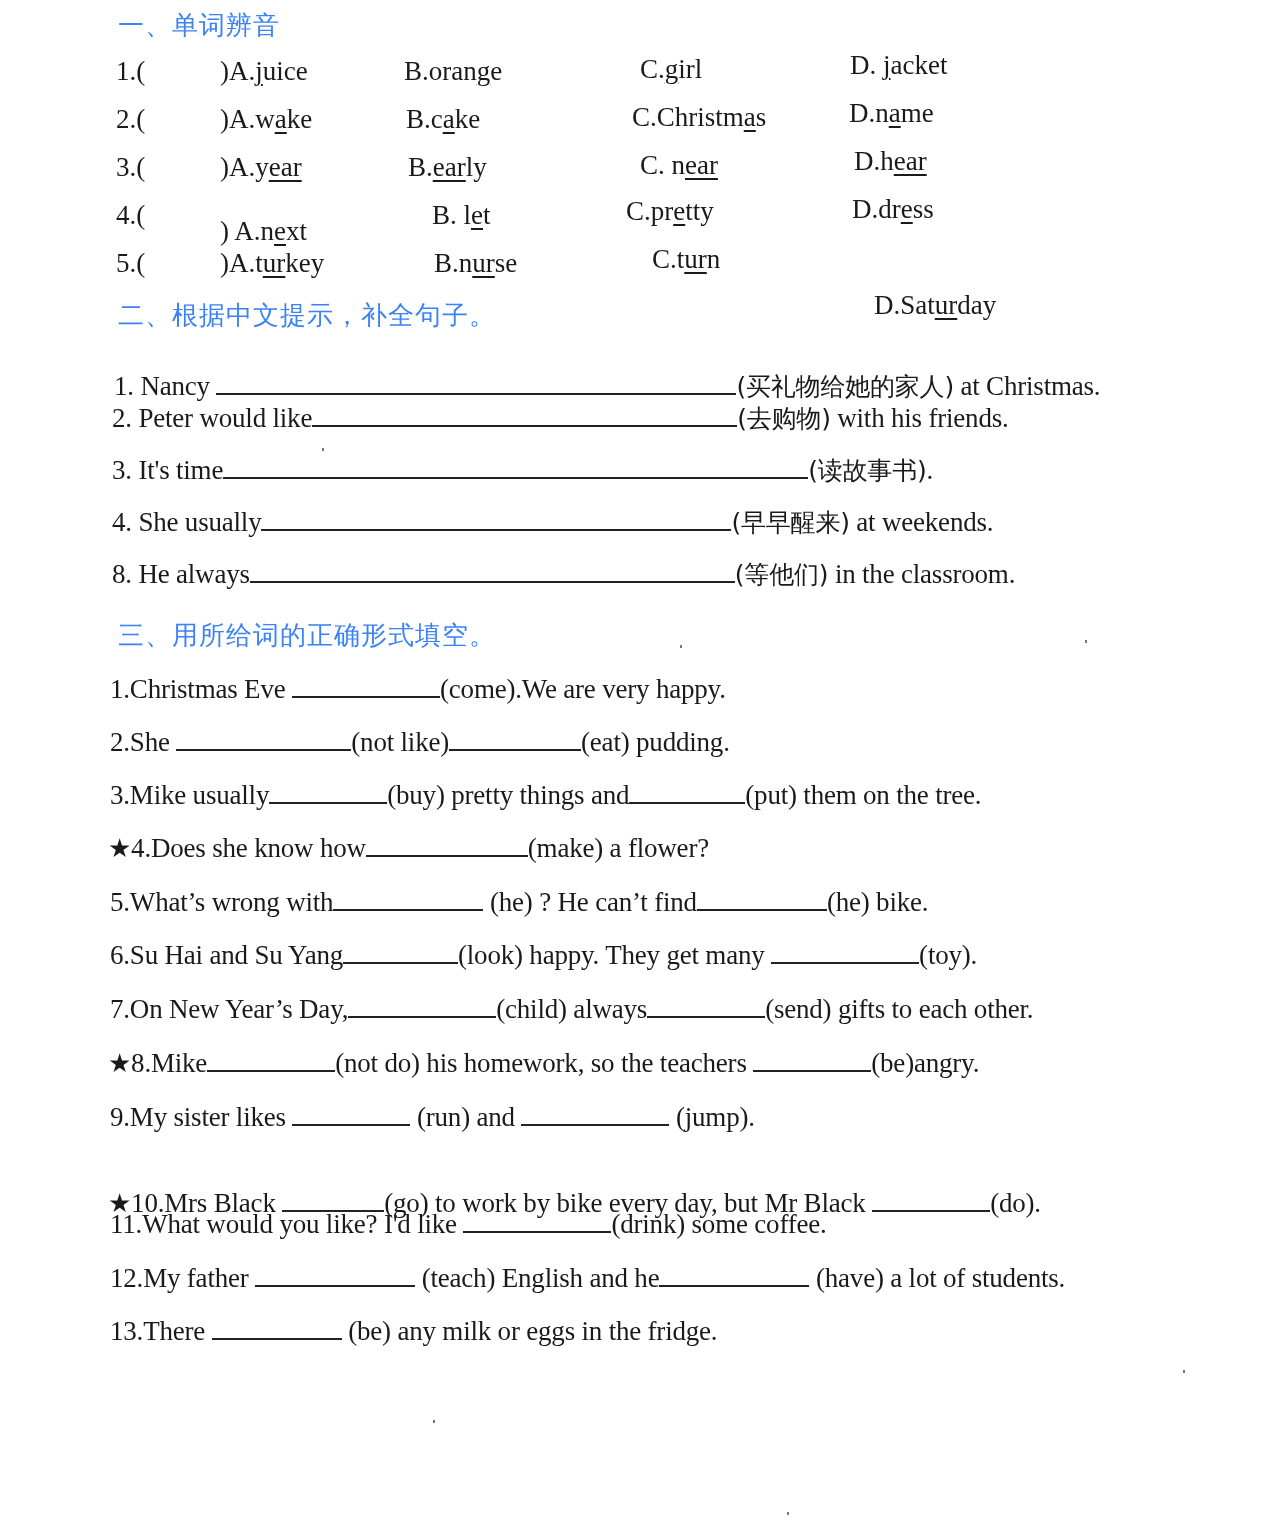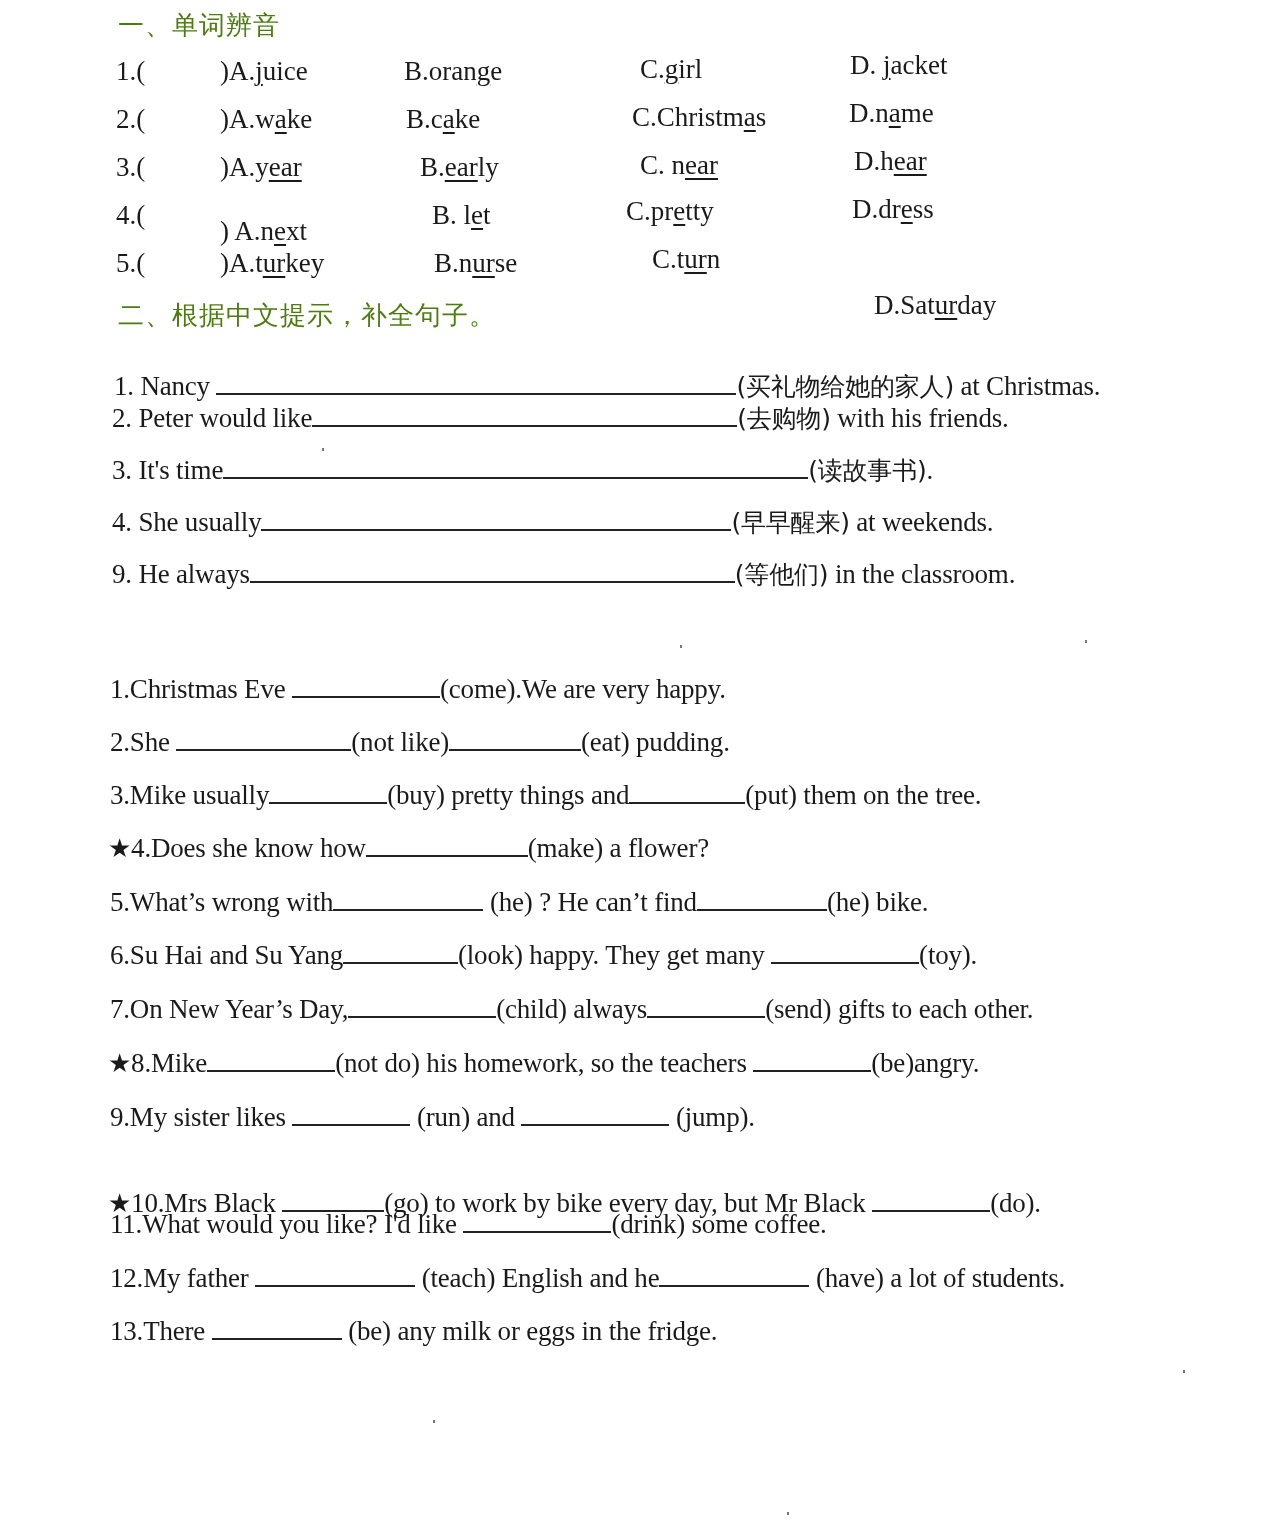--- a/index.html
+++ b/index.html
@@ -5,21 +5,21 @@
   html, body { margin: 0; padding: 0; background: #ffffff; }
   body {
     width: 1278px; height: 1536px; position: relative; overflow: hidden;
     font-family: "Liberation Serif", "DejaVu Serif", serif;
     color: #1a1a1a;
   }
   .page { position: absolute; left: 0; top: 0; width: 1278px; height: 1536px; }
   .heading {
     position: absolute; left: 118px;
     font-family: "DejaVu Sans", "Liberation Sans", sans-serif;
-    font-size: 26px; letter-spacing: 1px; color: #4d7c0f;
+    font-size: 26px; letter-spacing: 1px; color: #3b82f6;
   }
   .mc-row { position: absolute; left: 116px; height: 34px; font-size: 27px; white-space: nowrap; }
   .mc-row span.cell { position: absolute; top: 0; white-space: nowrap; }
   .u { text-decoration: underline; text-underline-offset: 4px; text-decoration-thickness: 2px; }
   .line-row { position: absolute; font-size: 27px; white-space: nowrap; letter-spacing: -0.2px; }
   .blank {
     display: inline-block; border-bottom: 2px solid #222; height: 22px; vertical-align: baseline;
   }
   .hint-cn { font-family: "DejaVu Sans", sans-serif; font-size: 25px; }
   .star { font-size: 26px; }
@@ -45,21 +45,21 @@
         <span class="cell" style="left: 42px; width: 56px; height: 30px;"></span>
         <span class="cell" style="left: 104px; top: 0px;"><span>)</span><span>A.</span><span>w</span><span class="u">a</span><span>ke</span></span>
         <span class="cell" style="left: 290px; top: 0px;"><span>B.</span><span>c</span><span class="u">a</span><span>ke</span></span>
         <span class="cell" style="left: 516px; top: -2px;"><span>C.</span><span>Christm</span><span class="u">a</span><span>s</span></span>
         <span class="cell" style="left: 733px; top: -6px;"><span>D.</span><span>n</span><span class="u">a</span><span>me</span></span>
       </div>
       <div class="mc-row" style="top: 152px;">
         <span class="cell" style="left: 0px;">3.(</span>
         <span class="cell" style="left: 42px; width: 56px; height: 30px;"></span>
         <span class="cell" style="left: 104px; top: 0px;"><span>)</span><span>A.</span><span>y</span><span class="u">ear</span><span></span></span>
-        <span class="cell" style="left: 304px; top: 0px;"><span>B.</span><span></span><span class="u">ear</span><span>ly</span></span>
+        <span class="cell" style="left: 292px; top: 0px;"><span>B.</span><span></span><span class="u">ear</span><span>ly</span></span>
         <span class="cell" style="left: 524px; top: -2px;"><span>C. </span><span>n</span><span class="u">ear</span><span></span></span>
         <span class="cell" style="left: 738px; top: -6px;"><span>D.</span><span>h</span><span class="u">ear</span><span></span></span>
       </div>
       <div class="mc-row" style="top: 200px;">
         <span class="cell" style="left: 0px;">4.(</span>
         <span class="cell" style="left: 42px; width: 56px; height: 30px;"></span>
         <span class="cell" style="left: 104px; top: 16px; text-align: right;"><span>) </span><span>A.</span><span>n</span><span class="u">e</span><span>xt</span></span>
         <span class="cell" style="left: 316px; top: 0px;"><span>B. </span><span>l</span><span class="u">e</span><span>t</span></span>
         <span class="cell" style="left: 510px; top: -4px;"><span>C.</span><span>pr</span><span class="u">e</span><span>tty</span></span>
         <span class="cell" style="left: 736px; top: -6px;"><span>D.</span><span>dr</span><span class="u">e</span><span>ss</span></span>
@@ -73,23 +73,24 @@
         <span class="cell" style="left: 758px; top: -6px; margin-top: 48px;"><span>D.</span><span>Sat</span><span class="u">ur</span><span>day</span></span>
       </div>
     </div>
 
   <div class="heading" style="top:298px;">二、根据中文提示，补全句子。</div>
   <div id="s2">
       <div class="line-row" style="top: 350px; left: 114px; margin-top: 20px;"><span>1. Nancy </span><span class="blank" style="width: 520px;"></span><span class="hint-cn">(买礼物给她的家人)</span><span> at Christmas.</span></div>
       <div class="line-row" style="top: 402px; left: 112px;"><span>2. Peter would like</span><span class="blank" style="width: 425px;"></span><span class="hint-cn">(去购物)</span><span> with his friends.</span></div>
       <div class="line-row" style="top: 454px; left: 112px;"><span>3. It's time</span><span class="blank" style="width: 585px;"></span><span class="hint-cn">(读故事书)</span><span>.</span></div>
       <div class="line-row" style="top: 506px; left: 112px;"><span>4. She usually</span><span class="blank" style="width: 470px;"></span><span class="hint-cn">(早早醒来)</span><span> at weekends.</span></div>
-      <div class="line-row" style="top: 558px; left: 112px;"><span>9. He always</span><span class="blank" style="width: 485px;"></span><span class="hint-cn">(等他们)</span><span> in the classroom.</span></div>
+      <div class="line-row" style="top: 558px; left: 112px;"><span>8. He always</span><span class="blank" style="width: 485px;"></span><span class="hint-cn">(等他们)</span><span> in the classroom.</span></div>
     </div>
 
+  <div class="heading" style="top:618px;">三、用所给词的正确形式填空。</div>
   <div id="s3">
       <div class="line-row" style="top: 674px; left: 110px;"><span>1.Christmas Eve </span><span class="blank" style="width: 148px;"></span><span>(come).We are very happy.</span></div>
       <div class="line-row" style="top: 727px; left: 110px;"><span>2.She </span><span class="blank" style="width: 175px;"></span><span>(not like)</span><span class="blank" style="width: 132px;"></span><span>(eat) pudding.</span></div>
       <div class="line-row" style="top: 780px; left: 110px;"><span>3.Mike usually</span><span class="blank" style="width: 118px;"></span><span>(buy) pretty things and</span><span class="blank" style="width: 116px;"></span><span>(put) them on the tree.</span></div>
       <div class="line-row" style="top: 833px; left: 108px;"><span class="star">★</span><span>4.Does she know how</span><span class="blank" style="width: 162px;"></span><span>(make) a flower?</span></div>
       <div class="line-row" style="top: 887px; left: 110px;"><span>5.What’s wrong with</span><span class="blank" style="width: 150px;"></span><span> (he) ? He can’t find</span><span class="blank" style="width: 130px;"></span><span>(he) bike.</span></div>
       <div class="line-row" style="top: 940px; left: 110px; text-align: right;"><span>6.Su Hai and Su Yang</span><span class="blank" style="width: 115px;"></span><span>(look) happy. They get many  </span><span class="blank" style="width: 148px;"></span><span>(toy).</span></div>
       <div class="line-row" style="top: 994px; left: 110px;"><span>7.On New Year’s Day,</span><span class="blank" style="width: 148px;"></span><span>(child) always</span><span class="blank" style="width: 118px;"></span><span>(send) gifts to each other.</span></div>
       <div class="line-row" style="top: 1048px; left: 108px;"><span class="star">★</span><span>8.Mike</span><span class="blank" style="width: 128px;"></span><span>(not do) his homework, so the teachers  </span><span class="blank" style="width: 118px;"></span><span>(be)angry.</span></div>
       <div class="line-row" style="top: 1102px; left: 110px;"><span>9.My sister likes </span><span class="blank" style="width: 118px;"></span><span> (run) and </span><span class="blank" style="width: 148px;"></span><span> (jump).</span></div>

